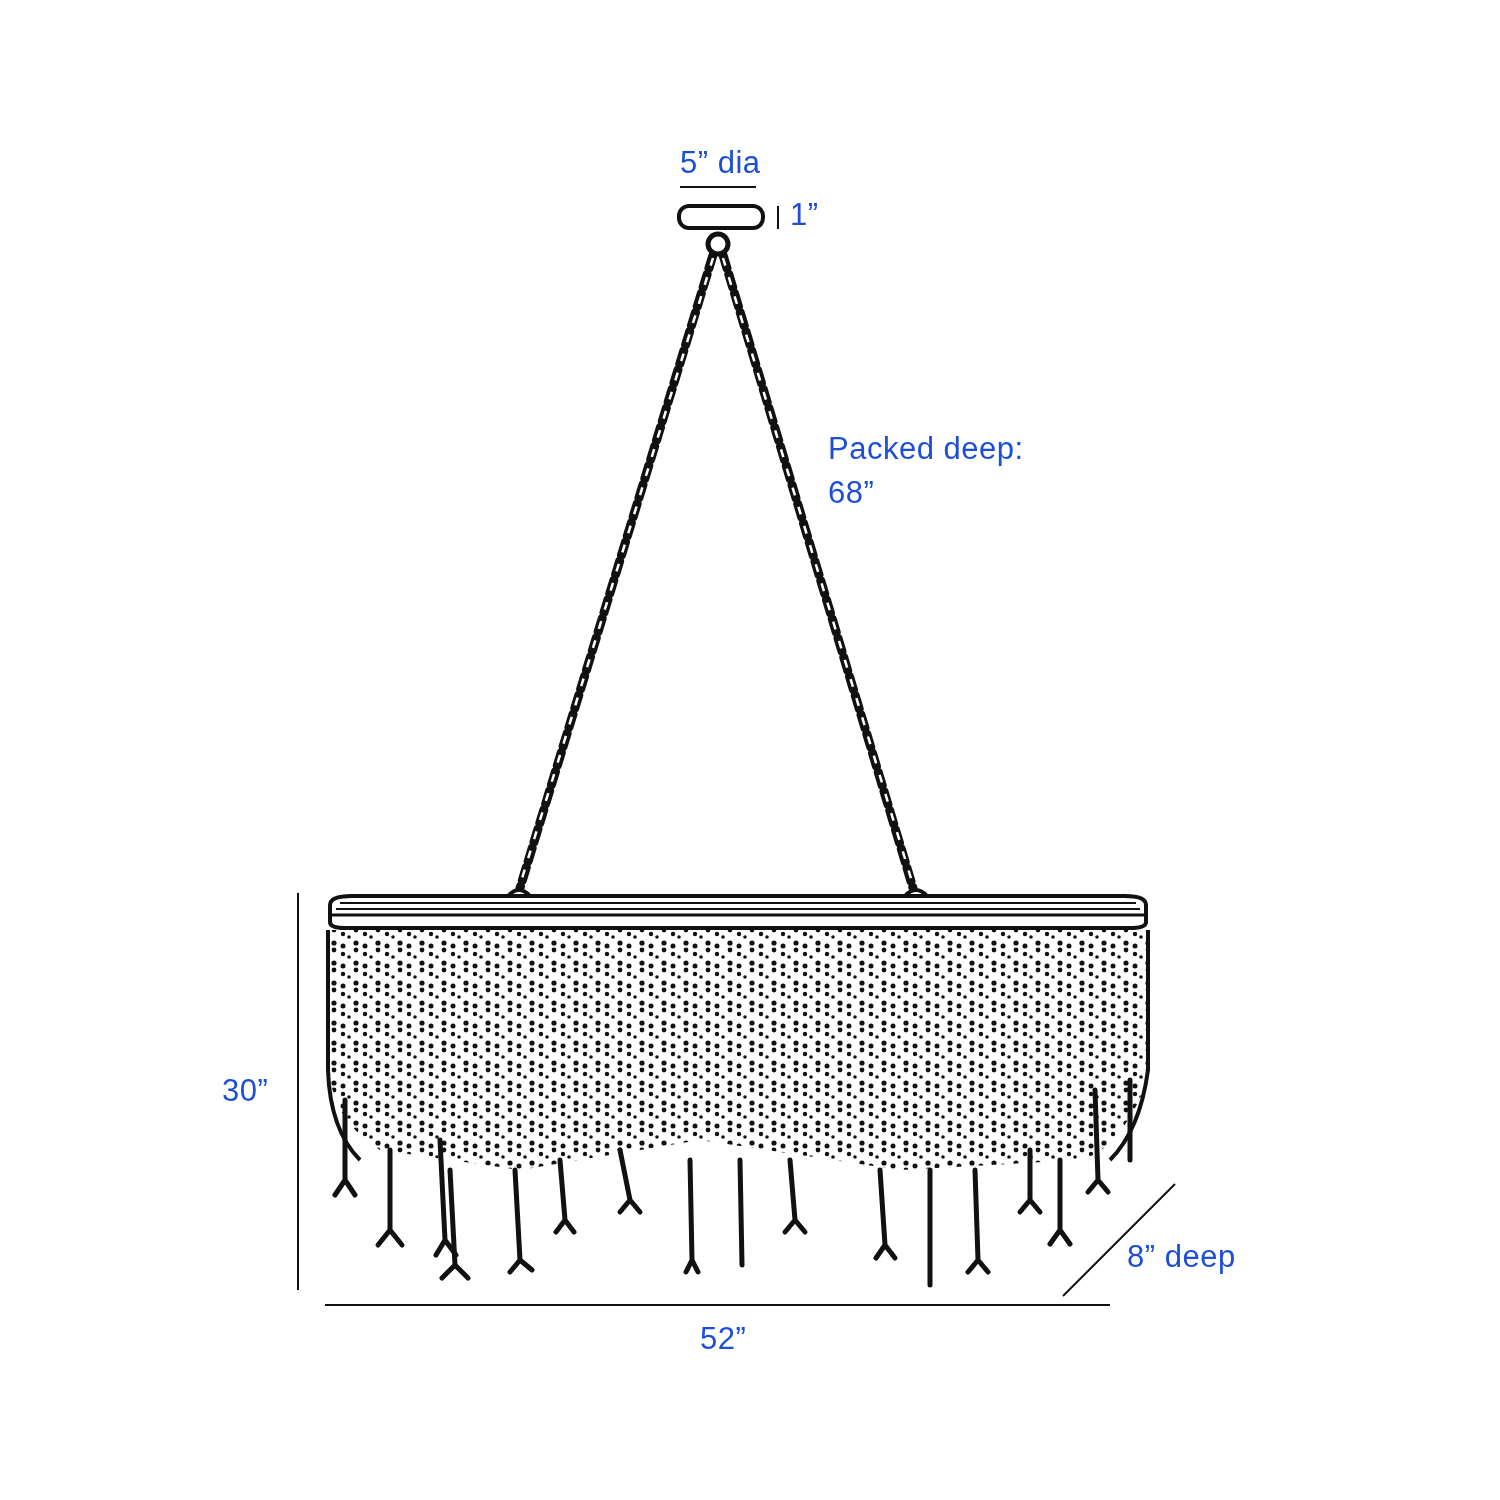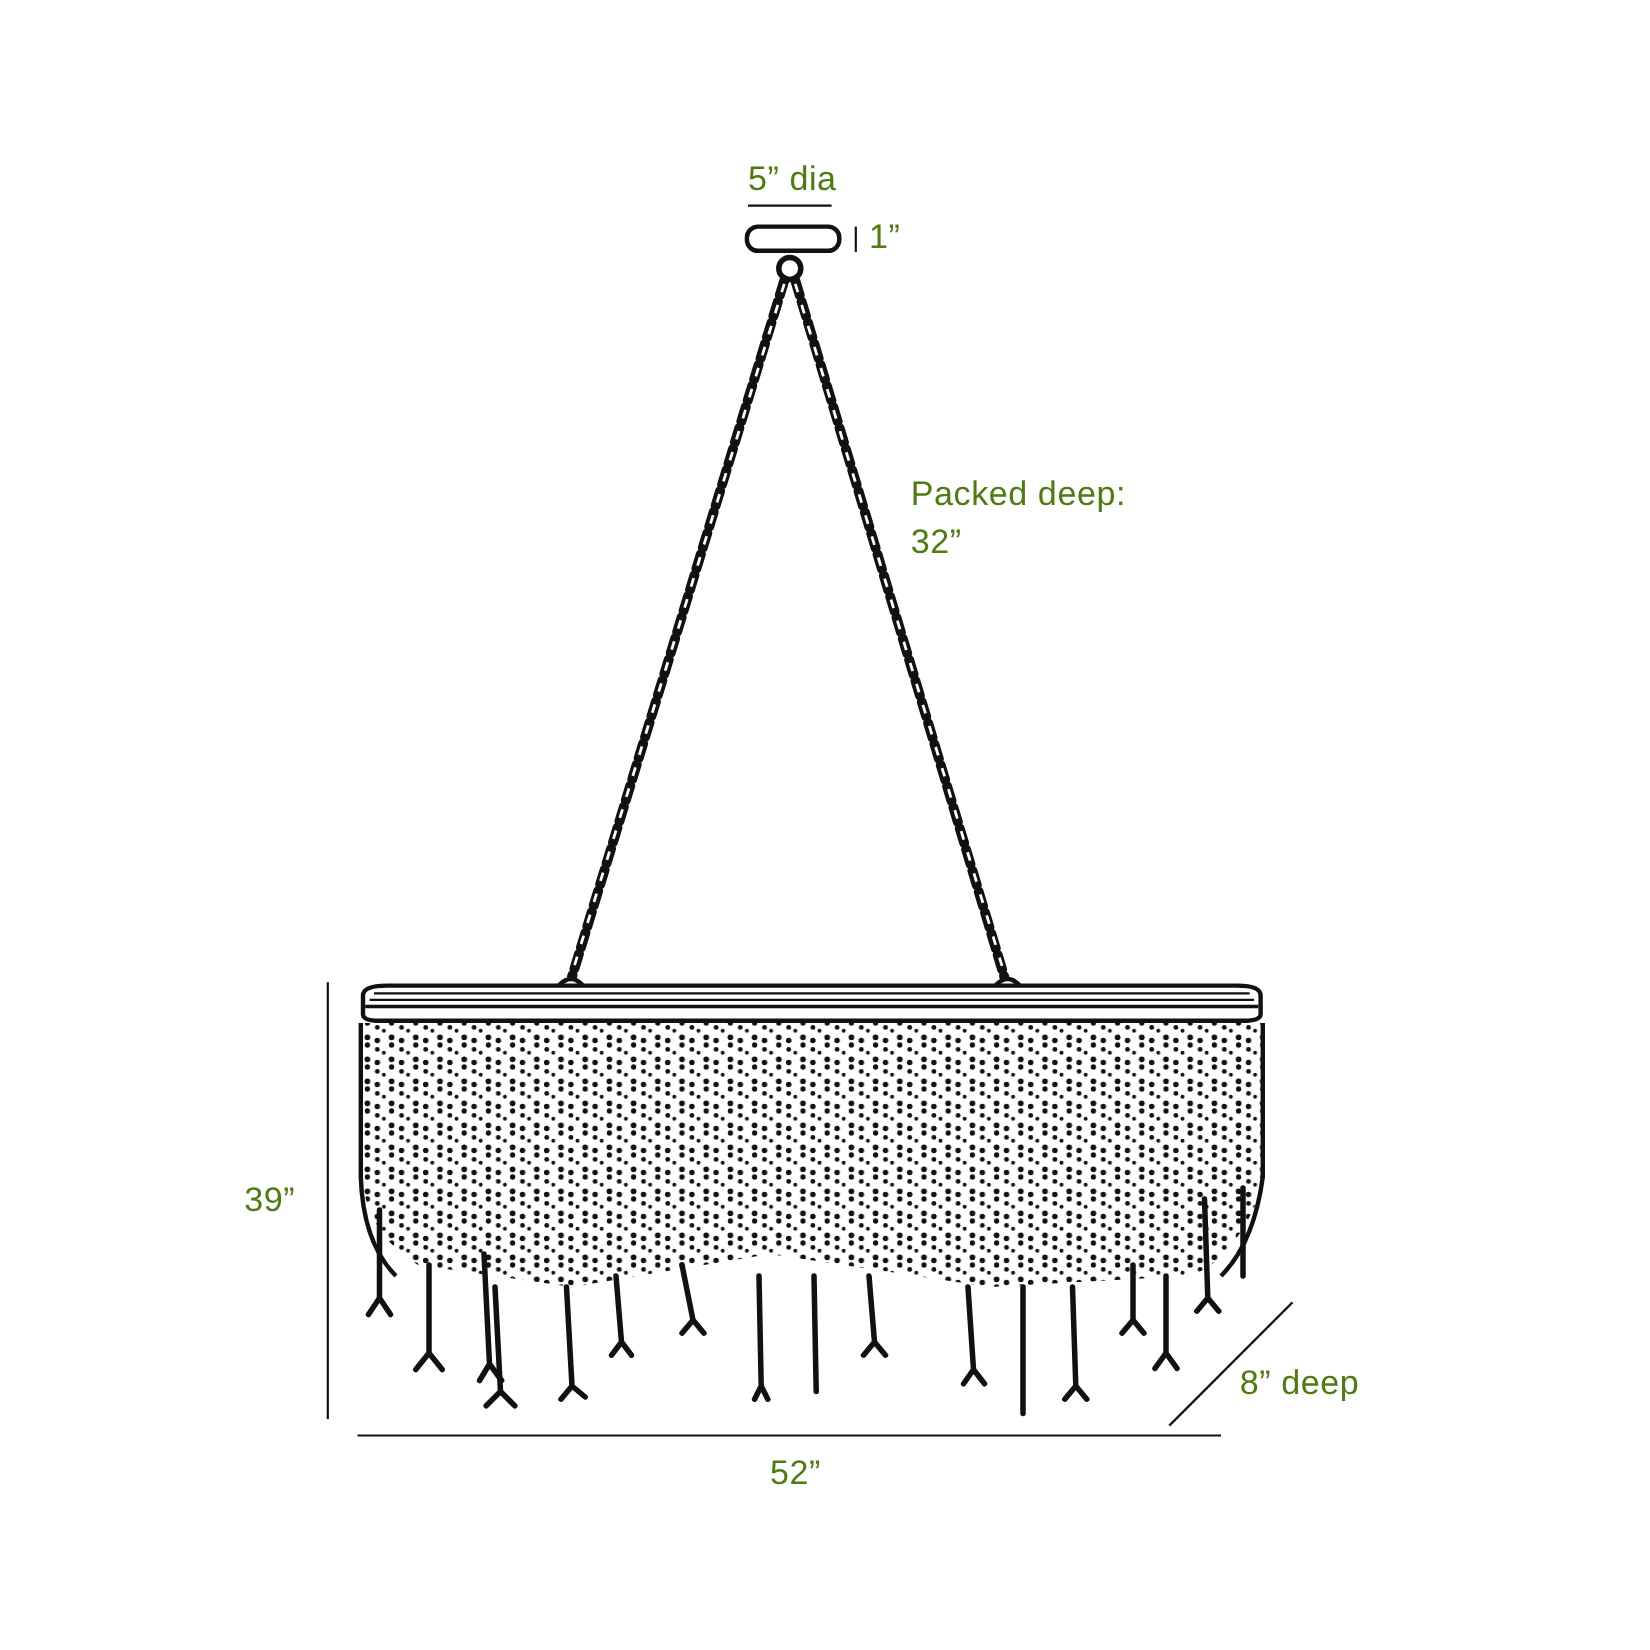--- a/index.html
+++ b/index.html
@@ -1,17 +1,17 @@
 <!DOCTYPE html>
 <html><head>
 <meta charset="utf-8">
 <style>
   html,body{margin:0;padding:0;background:#ffffff;}
   body{width:1500px;height:1500px;position:relative;overflow:hidden;font-family:"Liberation Sans","DejaVu Sans",sans-serif;color:#1a1a1a;}
-  .label{position:absolute;font-size:31px;font-weight:300;letter-spacing:0.5px;color:#4d7c0f;line-height:1.2;white-space:nowrap;}
+  .label{position:absolute;font-size:31px;font-weight:300;letter-spacing:0.5px;color:#1d4ed8;line-height:1.2;white-space:nowrap;}
   svg{position:absolute;left:0;top:0;}
 </style>
 </head>
 <body>
 
 <svg width="1500" height="1500" viewBox="0 0 1500 1500">
   <defs>
     <pattern id="beads" x="0" y="0" width="22" height="20" patternUnits="userSpaceOnUse">
       <circle cx="4" cy="3" r="2.6" fill="#111"></circle>
       <circle cx="4" cy="10" r="2.4" fill="#111"></circle>
@@ -76,16 +76,16 @@
   </g>
 
   <line x1="298" y1="893" x2="298" y2="1290" stroke="#111" stroke-width="2"></line>
   <line x1="325" y1="1305" x2="1110" y2="1305" stroke="#111" stroke-width="2"></line>
   <line x1="1063" y1="1296" x2="1175" y2="1184" stroke="#111" stroke-width="2"></line>
 </svg>
 
 <div class="label" style="left:680px;top:144px;">5” dia</div>
 <div class="label" style="left:790px;top:196px;">1”</div>
 <div class="label" style="left:828px;top:430px;">Packed deep:</div>
-<div class="label" style="left:828px;top:474px;">32”</div>
-<div class="label" style="left:222px;top:1072px;">39”</div>
+<div class="label" style="left:828px;top:474px;">68”</div>
+<div class="label" style="left:222px;top:1072px;">30”</div>
 <div class="label" style="left:700px;top:1320px;text-align:center;">52”</div>
 <div class="label" style="left:1127px;top:1238px;">8” deep</div>
 
 </body></html>

